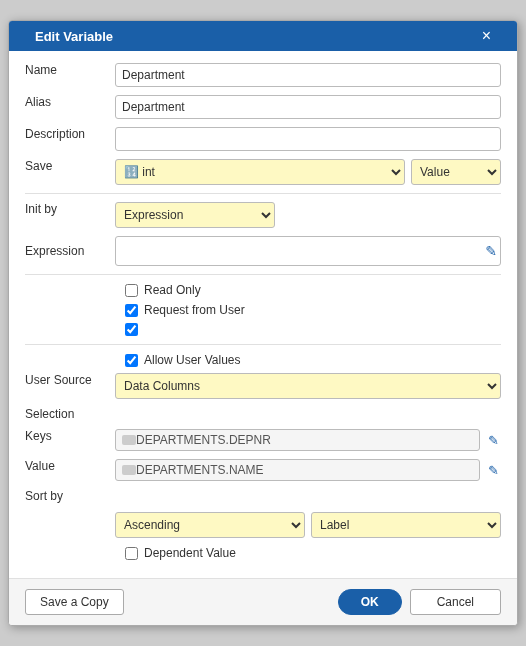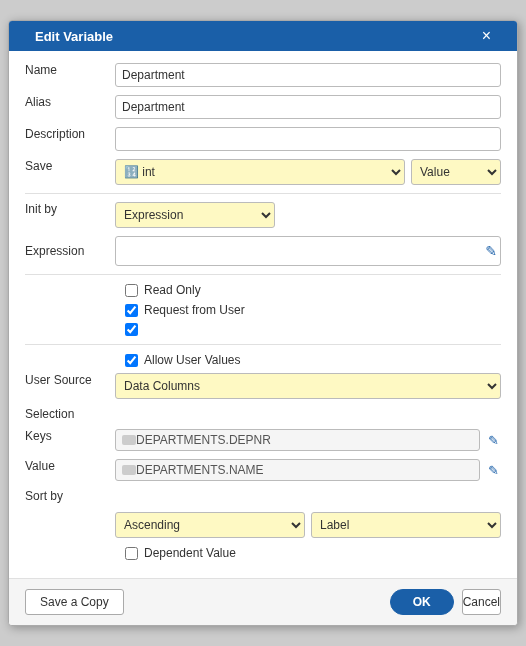--- a/index.html
+++ b/index.html
@@ -163,21 +163,21 @@
       padding: 5px 22px;
       font-size: 12px;
       cursor: pointer;
       color: #fff;
       font-weight: bold;
     }
     .btn-cancel {
       background: #fff;
       border: 1px solid #aaa;
       border-radius: 3px;
-      padding: 5px 0;
+      padding: 5px 26px;
       font-size: 12px;
       cursor: pointer;
       color: #333;
     }
   </style>
 </head>
 <body>
 
 <div class="dialog">
   <div class="dialog-header">

